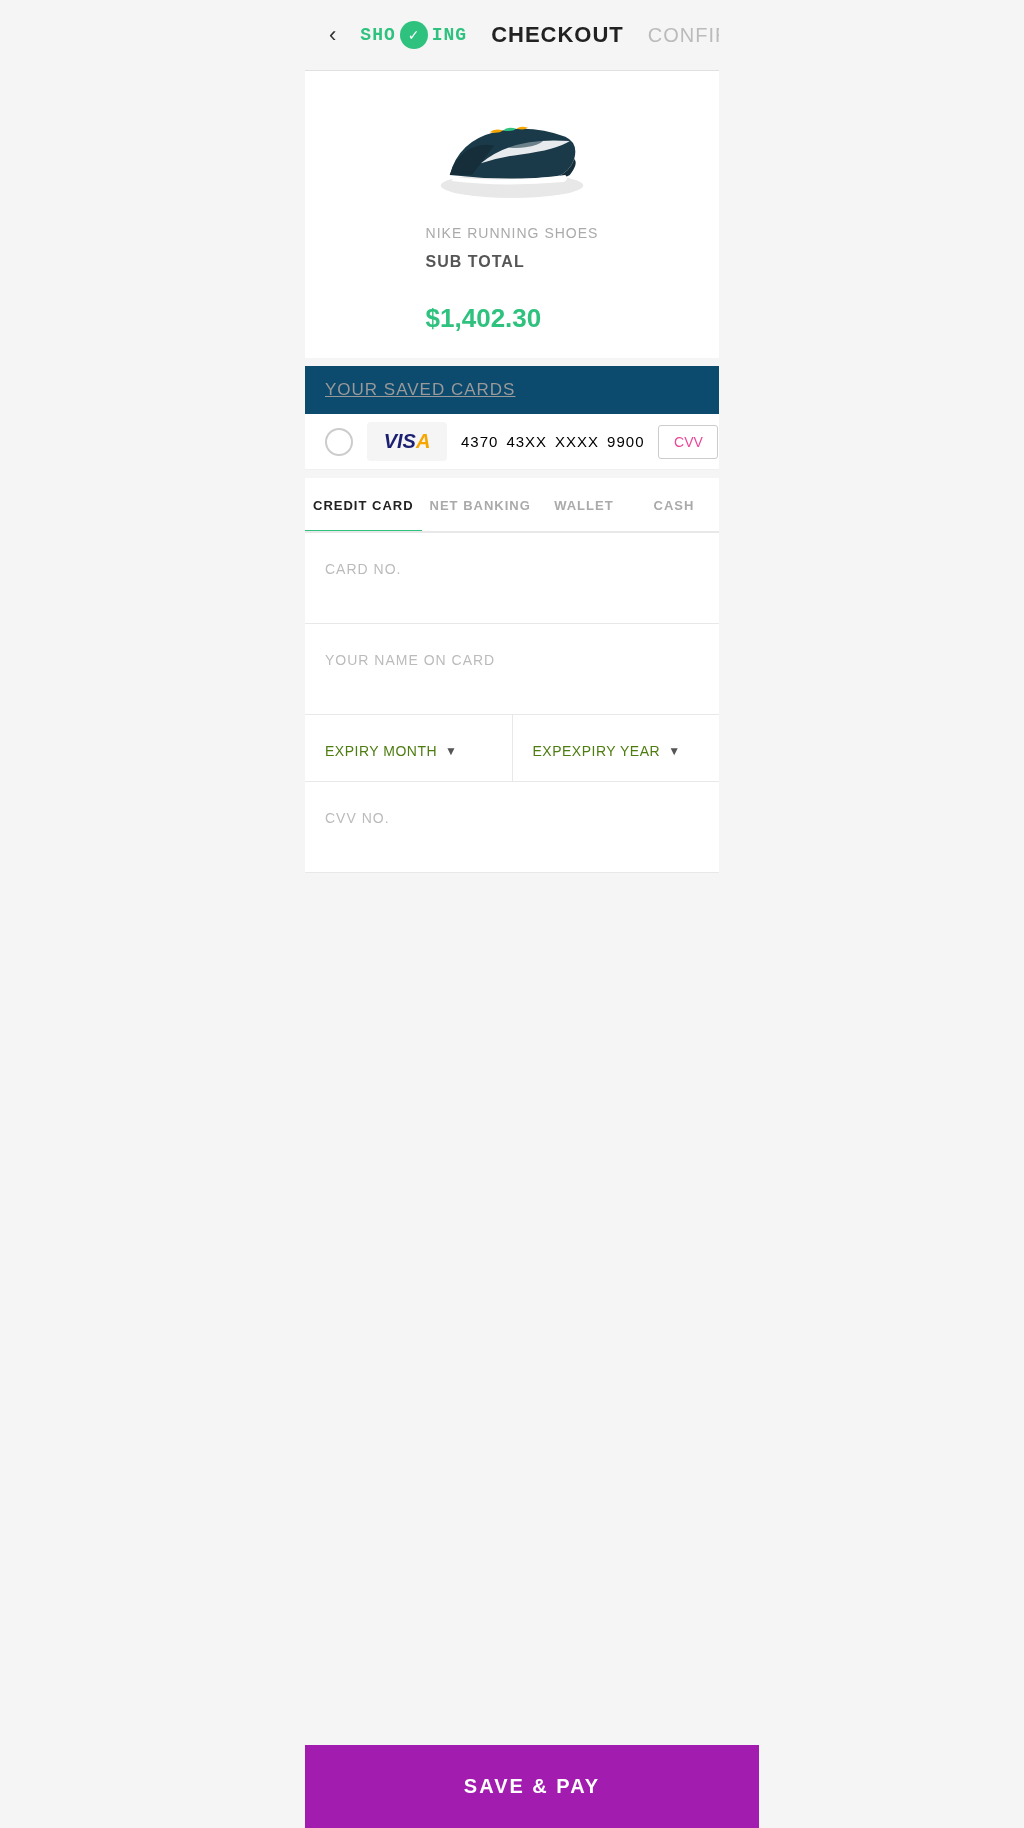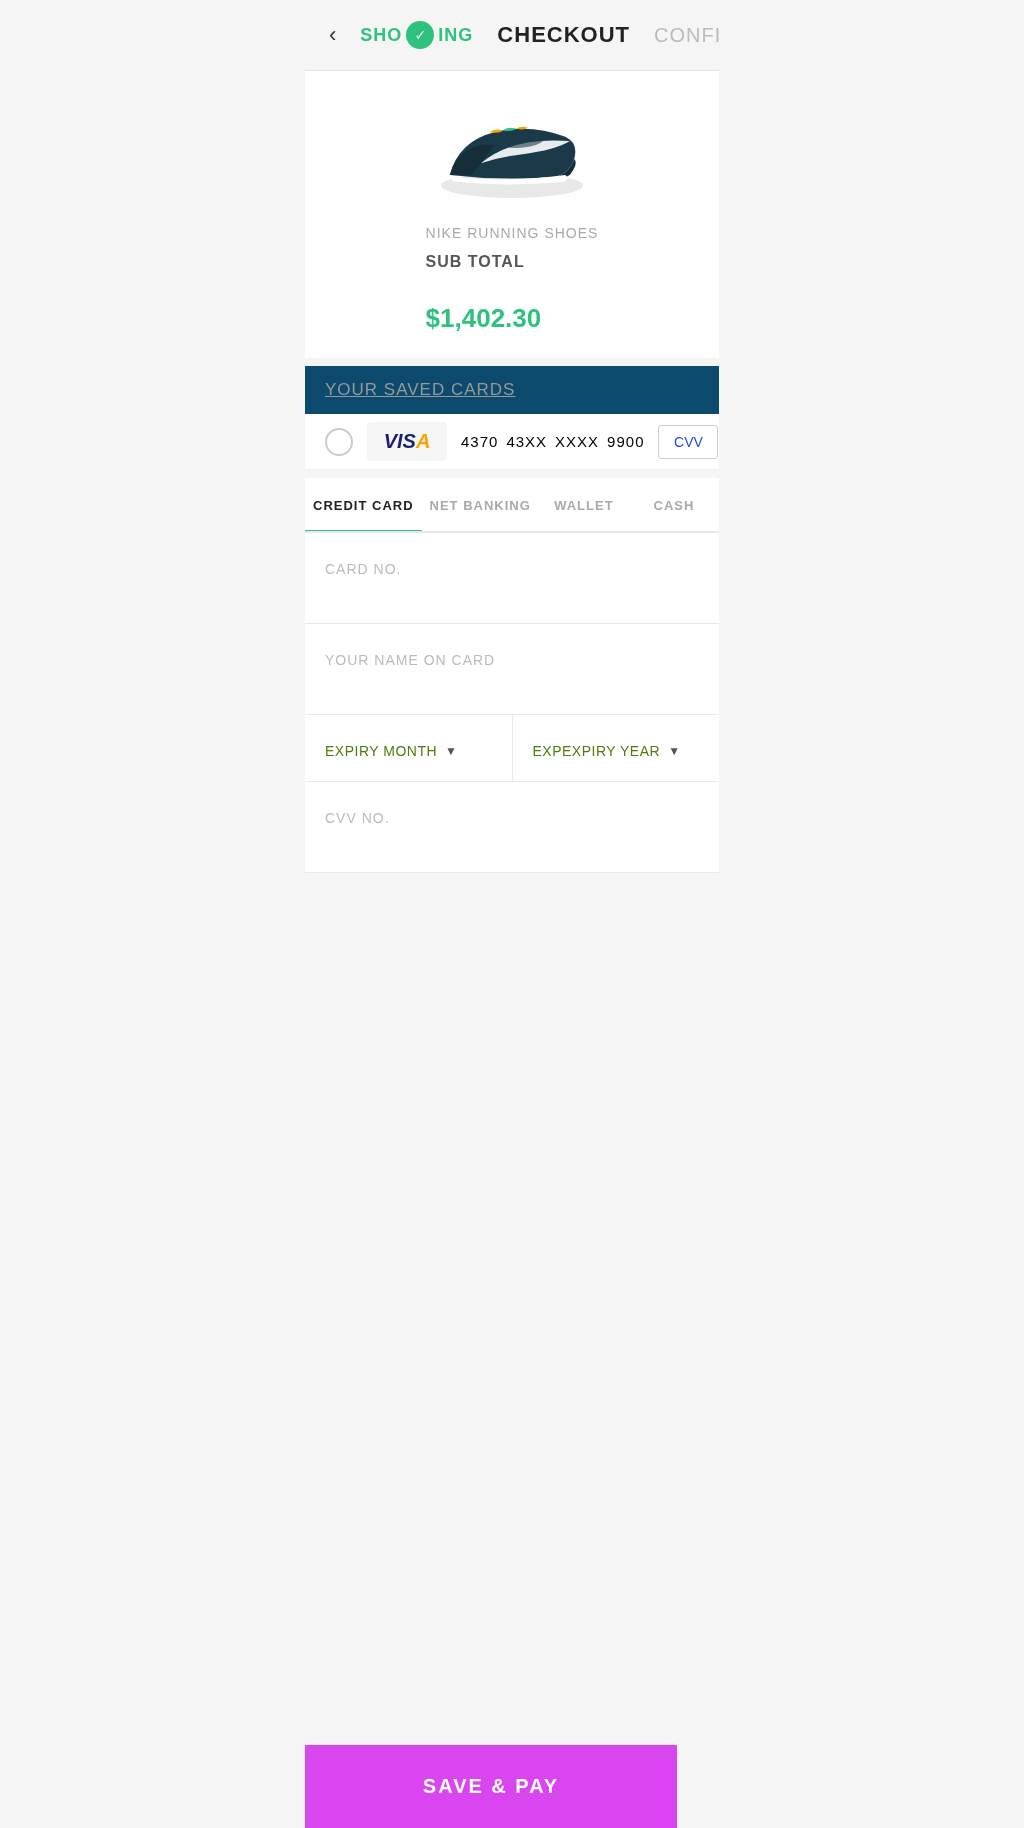--- a/index.html
+++ b/index.html
@@ -37,20 +37,21 @@
     .step-shopping {
       display: flex;
       align-items: center;
       gap: 4px;
     }
     .step-shopping-text {
       color: #2ec27e;
       font-size: 18px;
       font-weight: 600;
       letter-spacing: 1px;
+      font-family: Liberation Mono, monospace;
     }
     .check-circle {
       width: 28px;
       height: 28px;
       background: #2ec27e;
       border-radius: 50%;
       display: flex;
       align-items: center;
       justify-content: center;
       color: white;
@@ -161,21 +162,21 @@
       gap: 8px;
       font-size: 15px;
       color: #000000;
       font-weight: 500;
       letter-spacing: 1px;
     }
     .cvv-box {
       border: 1.5px solid #ccc;
       padding: 8px 14px;
       font-size: 14px;
-      color: #1d4ed8;
+      color: #ec4899;
       border-radius: 3px;
       min-width: 60px;
       text-align: center;
     }
 
     
     .payment-tabs {
       background: #fff;
       display: flex;
       border-bottom: 2px solid #e8e8e8;
@@ -252,32 +253,32 @@
       font-weight: 500;
       letter-spacing: 0.5px;
     }
     .dropdown-arrow {
       color: #555;
       font-size: 12px;
     }
 
     
     .save-pay-btn {
-      background: #d946ef;
+      background: #a21caf;
       color: #fff;
       text-align: center;
       padding: 30px 20px;
       font-size: 20px;
       font-weight: 600;
       letter-spacing: 2px;
       cursor: pointer;
       margin-top: 8px;
       position: fixed;
       bottom: 0;
-      width: 372px;
+      width: 454px;
     }
   </style>
 </head>
 <body>
 
 <div class="header">
   <span class="back-btn">‹</span>
   <div class="nav-steps">
     <div class="step-shopping">
       <span class="step-shopping-text">SHO</span>

